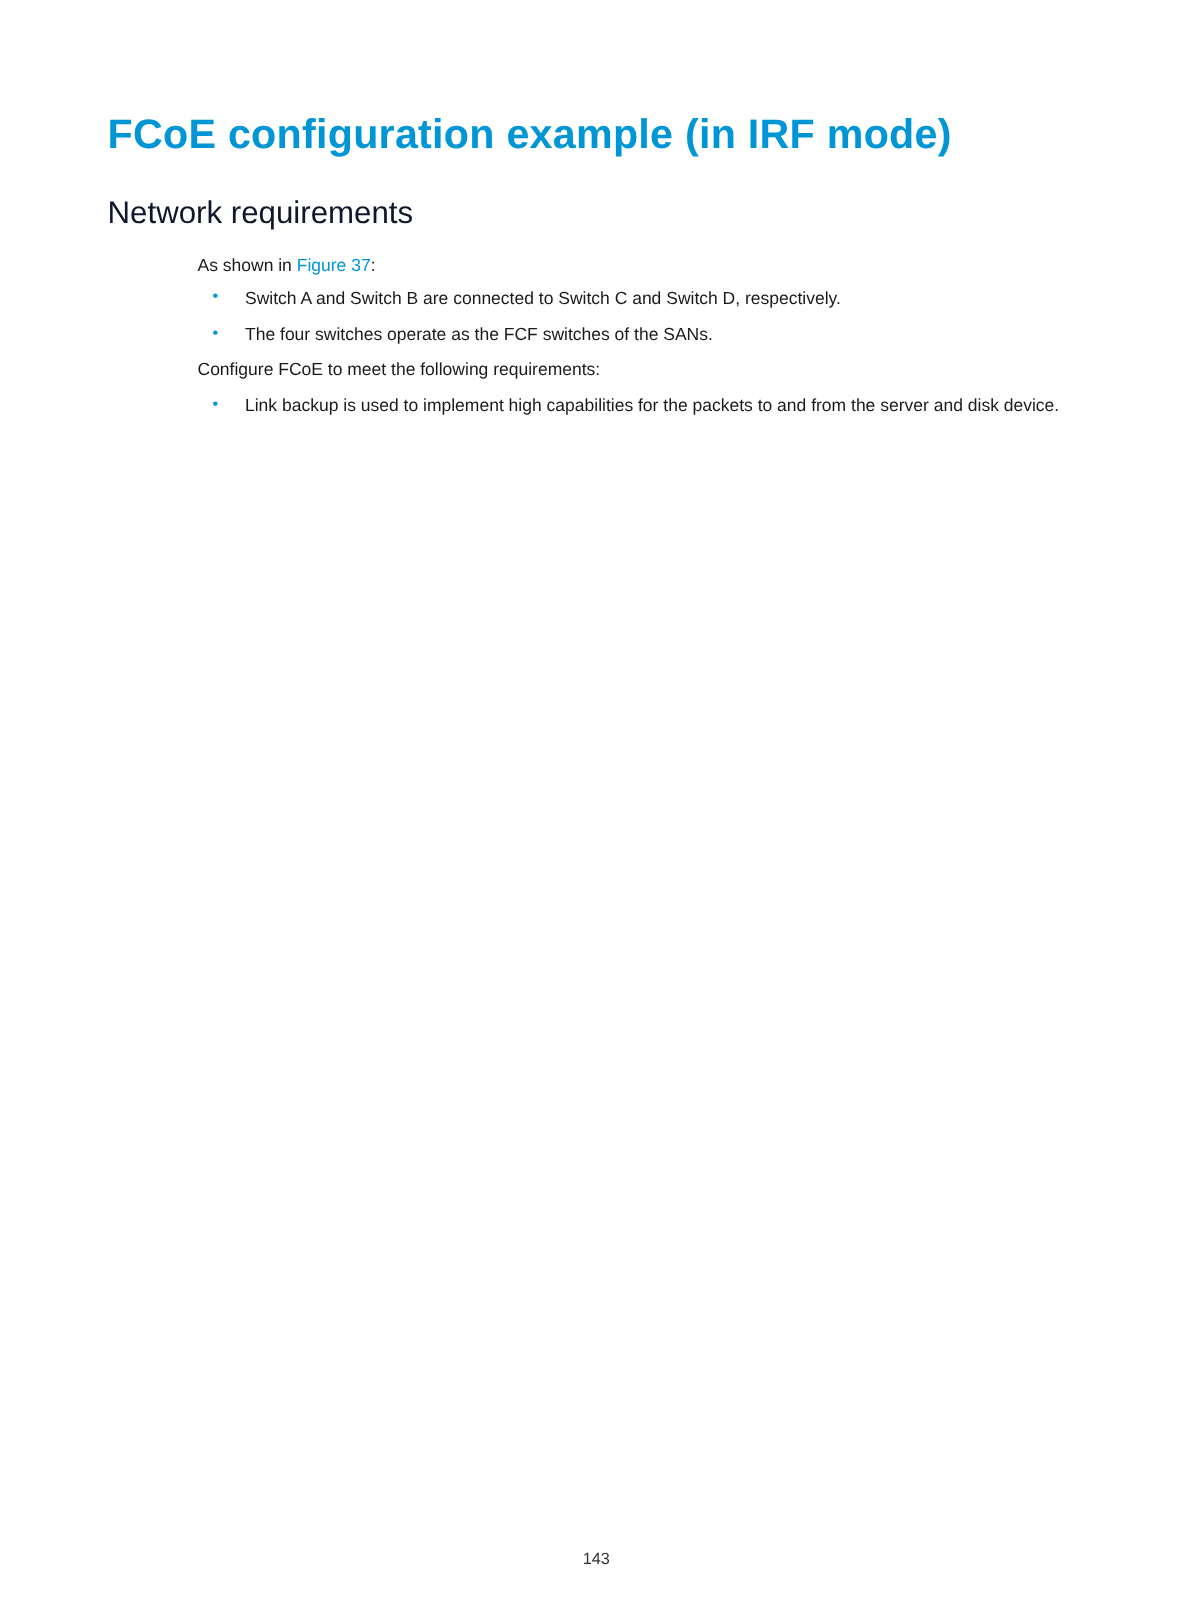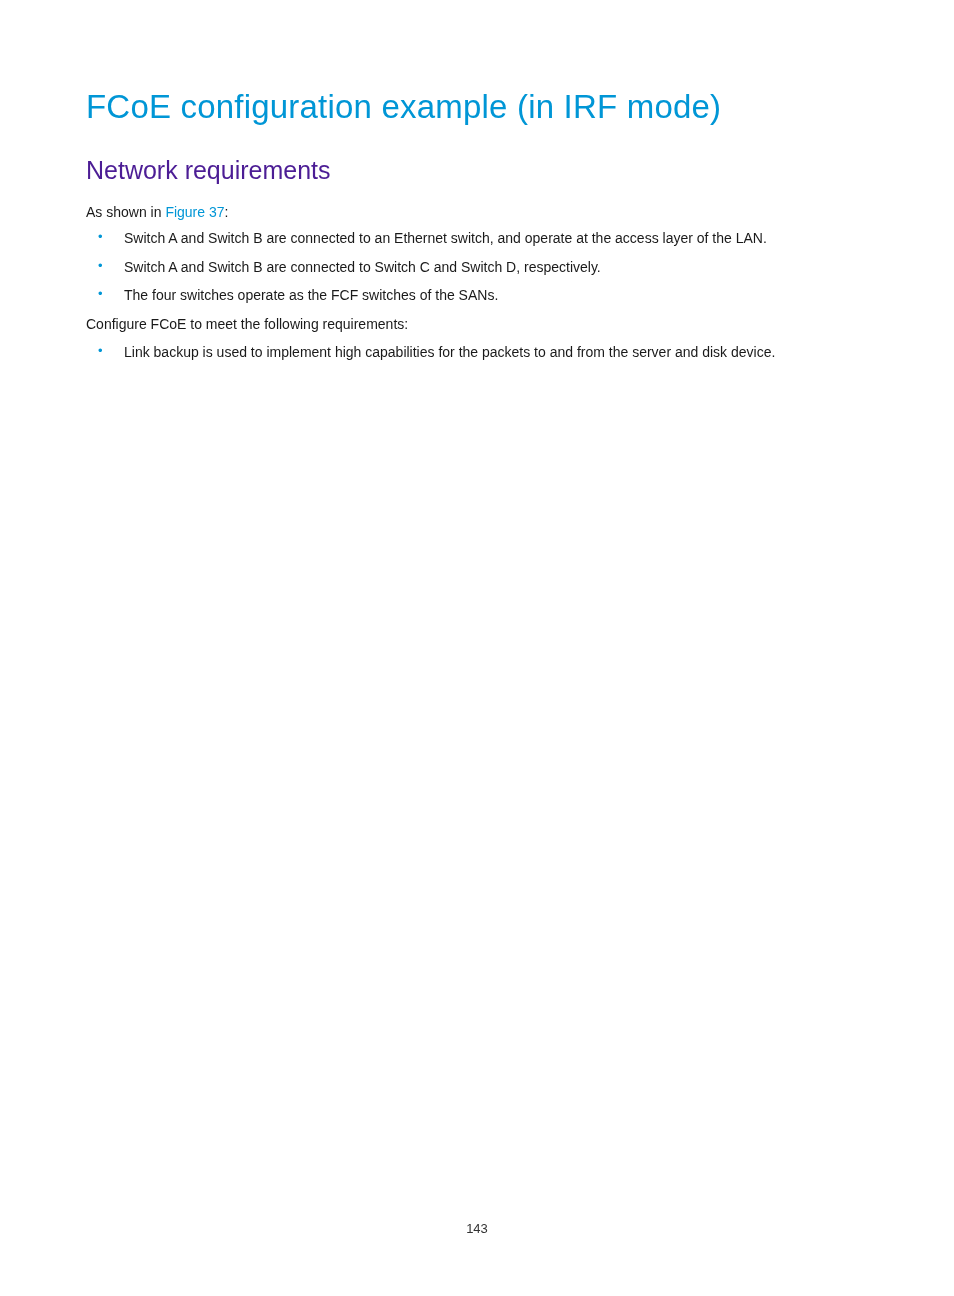--- a/index.html
+++ b/index.html
@@ -11,34 +11,35 @@
   }
   .page {
     width: 954px;
     height: 1296px;
     position: relative;
     box-sizing: border-box;
     padding: 88px 86px 60px 86px;
   }
   .h1 {
     font-family: "Segoe UI Light", "Helvetica Neue", Arial, sans-serif;
-    font-weight: 400;
+    font-weight: 700;
     color: #0096d6;
     font-size: 33px;
     letter-spacing: 0.2px;
     margin: 0 0 30px 0;
   }
   .h2 {
     font-family: "Segoe UI Light", "Helvetica Neue", Arial, sans-serif;
     font-weight: 300;
-    color: #4c1d95;
+    color: #0f172a;
     font-size: 25px;
     margin: 2px 0 18px 0;
   }
   .body-block {
+    margin-left: 72px;
     font-size: 14px;
     line-height: 1.32;
   }
   .intro {
     margin: 0 0 8px 0;
   }
   .xref {
     color: #0096d6;
     cursor: pointer;
   }
@@ -59,21 +60,21 @@
     top: 0;
     color: #0096d6;
     font-size: 13px;
     line-height: 1.3;
   }
   .lead {
     margin: 6px 0 10px 0;
   }
   .page-number {
     position: absolute;
-    bottom: 60px;
+    bottom: 42px;
     left: 0;
     width: 100%;
     text-align: center;
     font-size: 13px;
     color: #333;
   }
 </style>
 </head>
 <body>
 
@@ -83,21 +84,20 @@
 
   <h2 class="h2">Network requirements</h2>
 
   <div class="body-block">
 
     <p class="intro">
       <span>As shown in </span><a class="xref">Figure 37</a><span>:</span>
     </p>
 
     <ul class="b">
-      <li>Switch A and Switch B are connected to an Ethernet switch, and operate at the access layer of the LAN.</li>
       <li>Switch A and Switch B are connected to Switch C and Switch D, respectively.</li>
       <li>The four switches operate as the FCF switches of the SANs.</li>
     </ul>
 
     <p class="lead">Configure FCoE to meet the following requirements:</p>
 
     <ul class="b">
       <li>Link backup is used to implement high capabilities for the packets to and from the server and disk device.</li>
     </ul>
 

